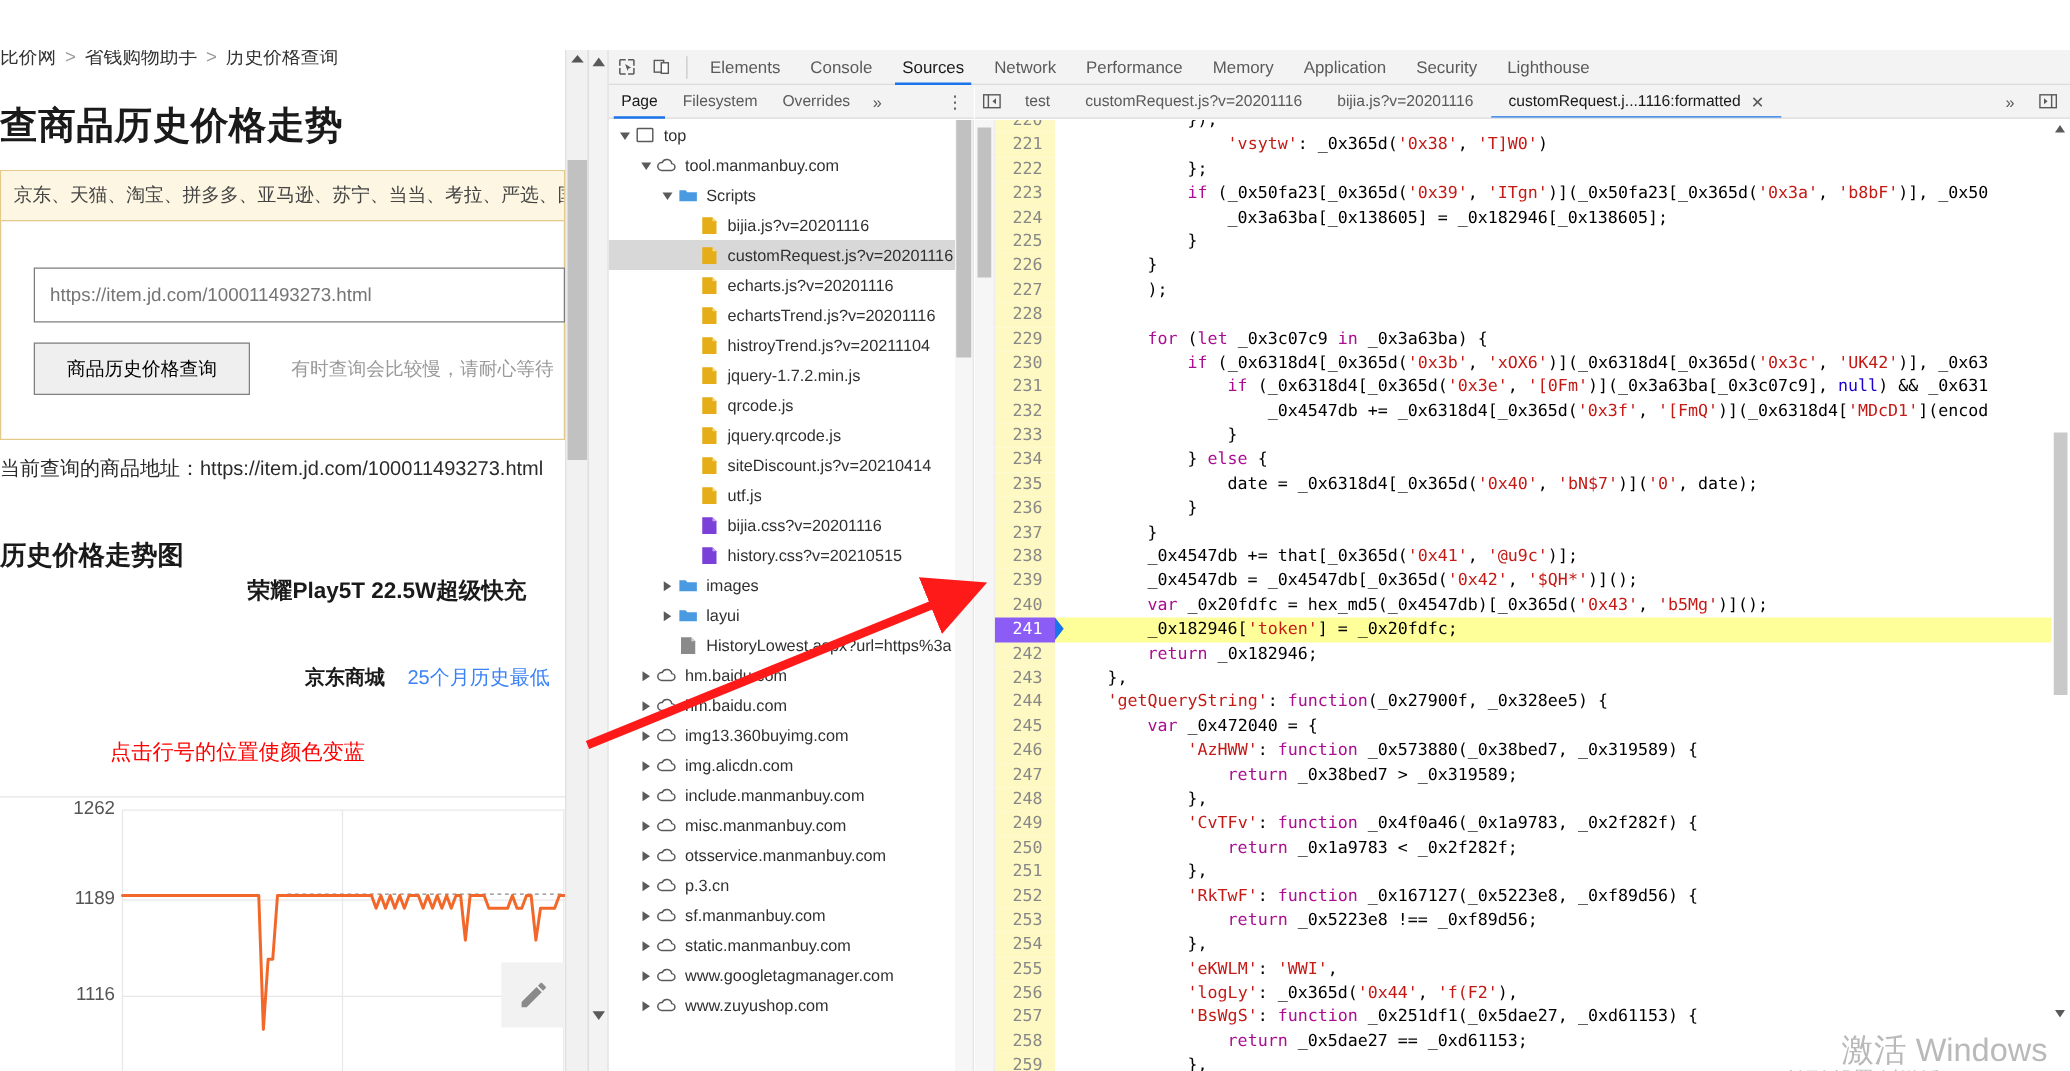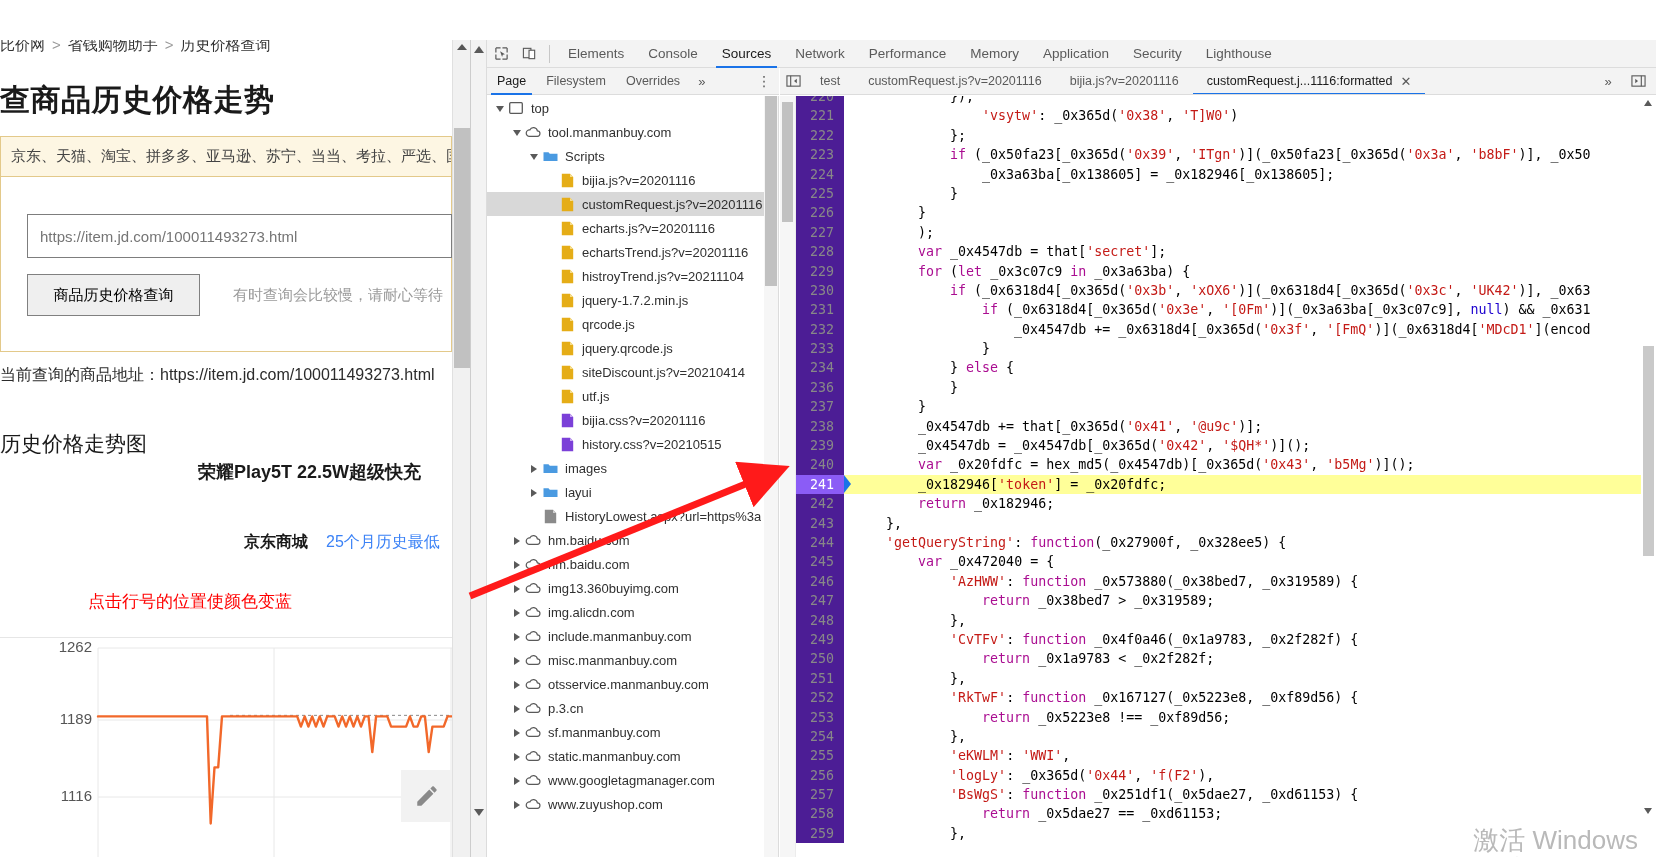--- a/index.html
+++ b/index.html
@@ -62,21 +62,21 @@
     position: absolute; left: 232px; top: 149px;
     font-size: 15px; color: #9a9a9a; white-space: nowrap;
   }
 
   .current-url {
     position: absolute; left: 0; top: 325px;
     font-size: 16px; color: #2b2b2b; white-space: nowrap;
   }
   .section-title {
     position: absolute; left: 0; top: 373px;
-    font-size: 21px; font-weight: normal; color: #1a1a1a; white-space: nowrap;
+    font-size: 21px; font-weight: bold; color: #1a1a1a; white-space: nowrap;
   }
 
   .prod-title {
     position: absolute; left: 198px; top: 420px;
     font-size: 18px; font-weight: bold; color: #1a1a1a; white-space: nowrap;
   }
   .prod-sub {
     position: absolute; left: 244px; top: 492px;
     font-size: 16px; color: #1a1a1a; white-space: nowrap;
   }
@@ -278,21 +278,21 @@
   .ed-gutter-strip .thumb { position: absolute; left: 2px; top: 6px; width: 11px; height: 120px; background: #c1c1c1; }
   .code-area {
     position: absolute; left: 16px; top: 0; right: 15px; bottom: 16px;
     overflow: hidden; font-family: "DejaVu Sans Mono", "Liberation Mono", monospace;
     font-size: 13.3px; line-height: 19.4px;
   }
   .cl { display: flex; height: 19.4px; white-space: pre; }
   .cl.hl { background: #ffff99; }
   .ln {
     flex: 0 0 48px; width: 48px; text-align: right; padding-right: 10px;
-    color: #888; background: #4c1d95; user-select: none;
+    color: #888; background: #fef9c3; user-select: none;
   }
   .cl.hl .ln { background: #8b5cf6; color: #fff; font-weight: normal; position: relative; }
   .cl.hl .ln::after {
     content: ''; position: absolute; right: -7px; top: 0;
     border-top: 9.7px solid transparent; border-bottom: 9.7px solid transparent;
     border-left: 7px solid #1a73e8;
   }
   .code { padding-left: 10px; color: #000; }
   .kw  { color: #aa0d91; }
   .str { color: #c41a16; }
@@ -777,27 +777,28 @@
       </div>
       <div class="code-area" id="code-area" style="margin-top: -9px;">
           <div class="cl"><span class="ln">220</span><span class="code">            });</span></div>
           <div class="cl"><span class="ln">221</span><span class="code">                <span class="str">'vsytw'</span>: _0x365d(<span class="str">'0x38'</span>, <span class="str">'T]W0'</span>)</span></div>
           <div class="cl"><span class="ln">222</span><span class="code">            };</span></div>
           <div class="cl"><span class="ln">223</span><span class="code">            <span class="kw">if</span> (_0x50fa23[_0x365d(<span class="str">'0x39'</span>, <span class="str">'ITgn'</span>)](_0x50fa23[_0x365d(<span class="str">'0x3a'</span>, <span class="str">'b8bF'</span>)], _0x50</span></div>
           <div class="cl"><span class="ln">224</span><span class="code">                _0x3a63ba[_0x138605] = _0x182946[_0x138605];</span></div>
           <div class="cl"><span class="ln">225</span><span class="code">            }</span></div>
           <div class="cl"><span class="ln">226</span><span class="code">        }</span></div>
           <div class="cl"><span class="ln">227</span><span class="code">        );</span></div>
-          <div class="cl"><span class="ln">228</span><span class="code">        <span class="kw">var</span> _0x4547db = that[<span class="str">'secret'</span>];</span></div>
+          <div class="cl"><span class="ln">228</span></div>
           <div class="cl"><span class="ln">229</span><span class="code">        <span class="kw">for</span> (<span class="kw">let</span> _0x3c07c9 <span class="kw">in</span> _0x3a63ba) {</span></div>
           <div class="cl"><span class="ln">230</span><span class="code">            <span class="kw">if</span> (_0x6318d4[_0x365d(<span class="str">'0x3b'</span>, <span class="str">'xOX6'</span>)](_0x6318d4[_0x365d(<span class="str">'0x3c'</span>, <span class="str">'UK42'</span>)], _0x63</span></div>
           <div class="cl"><span class="ln">231</span><span class="code">                <span class="kw">if</span> (_0x6318d4[_0x365d(<span class="str">'0x3e'</span>, <span class="str">'[0Fm'</span>)](_0x3a63ba[_0x3c07c9], <span class="num">null</span>) &amp;&amp; _0x631</span></div>
           <div class="cl"><span class="ln">232</span><span class="code">                    _0x4547db += _0x6318d4[_0x365d(<span class="str">'0x3f'</span>, <span class="str">'[FmQ'</span>)](_0x6318d4[<span class="str">'MDcD1'</span>](encod</span></div>
           <div class="cl"><span class="ln">233</span><span class="code">                }</span></div>
           <div class="cl"><span class="ln">234</span><span class="code">            } <span class="kw">else</span> {</span></div>
+          <div class="cl"><span class="ln">235</span><span class="code">                date = _0x6318d4[_0x365d(<span class="str">'0x40'</span>, <span class="str">'bN$7'</span>)](<span class="str">'0'</span>, date);</span></div>
           <div class="cl"><span class="ln">236</span><span class="code">            }</span></div>
           <div class="cl"><span class="ln">237</span><span class="code">        }</span></div>
           <div class="cl"><span class="ln">238</span><span class="code">        _0x4547db += that[_0x365d(<span class="str">'0x41'</span>, <span class="str">'@u9c'</span>)];</span></div>
           <div class="cl"><span class="ln">239</span><span class="code">        _0x4547db = _0x4547db[_0x365d(<span class="str">'0x42'</span>, <span class="str">'$QH*'</span>)]();</span></div>
           <div class="cl"><span class="ln">240</span><span class="code">        <span class="kw">var</span> _0x20fdfc = hex_md5(_0x4547db)[_0x365d(<span class="str">'0x43'</span>, <span class="str">'b5Mg'</span>)]();</span></div>
           <div class="cl hl"><span class="ln">241</span><span class="code">        _0x182946[<span class="str">'token'</span>] = _0x20fdfc;</span></div>
           <div class="cl"><span class="ln">242</span><span class="code">        <span class="kw">return</span> _0x182946;</span></div>
           <div class="cl"><span class="ln">243</span><span class="code">    },</span></div>
           <div class="cl"><span class="ln">244</span><span class="code">    <span class="str">'getQueryString'</span>: <span class="kw">function</span>(_0x27900f, _0x328ee5) {</span></div>
           <div class="cl"><span class="ln">245</span><span class="code">        <span class="kw">var</span> _0x472040 = {</span></div>

